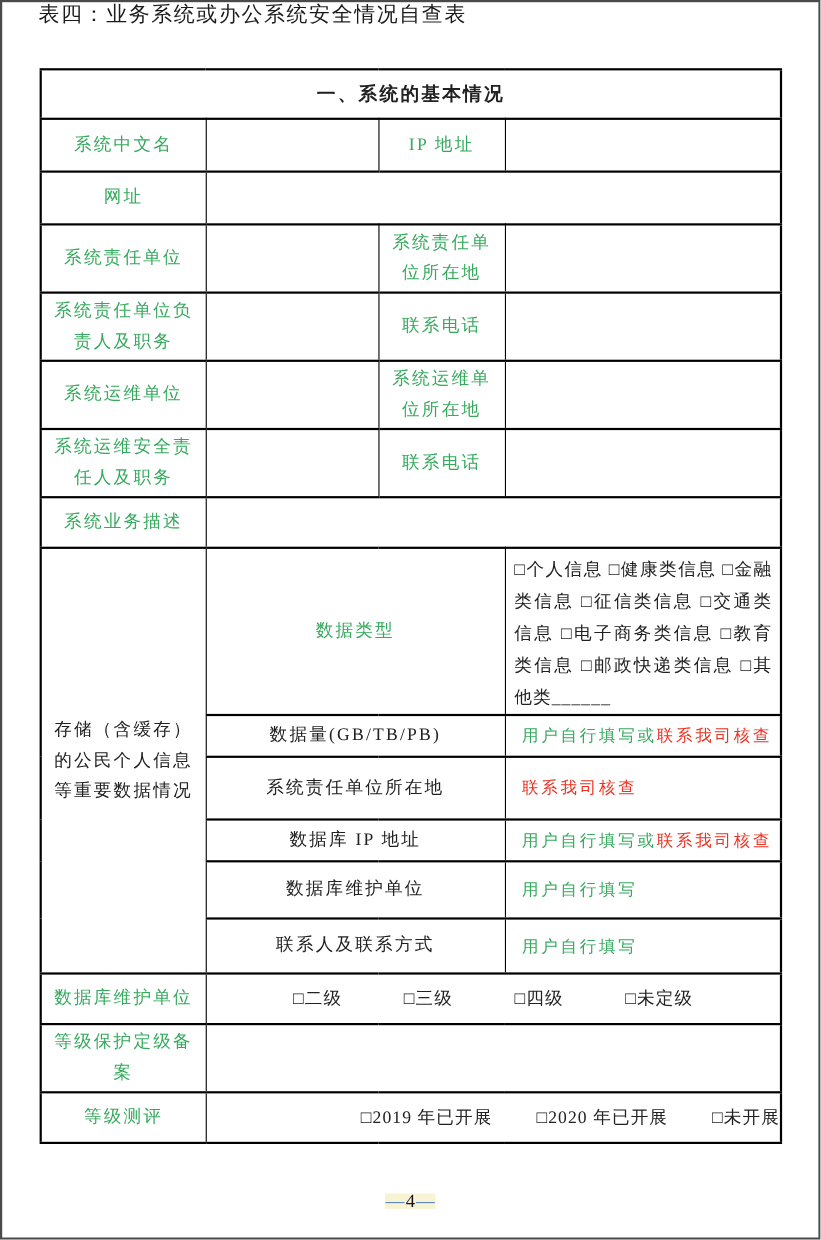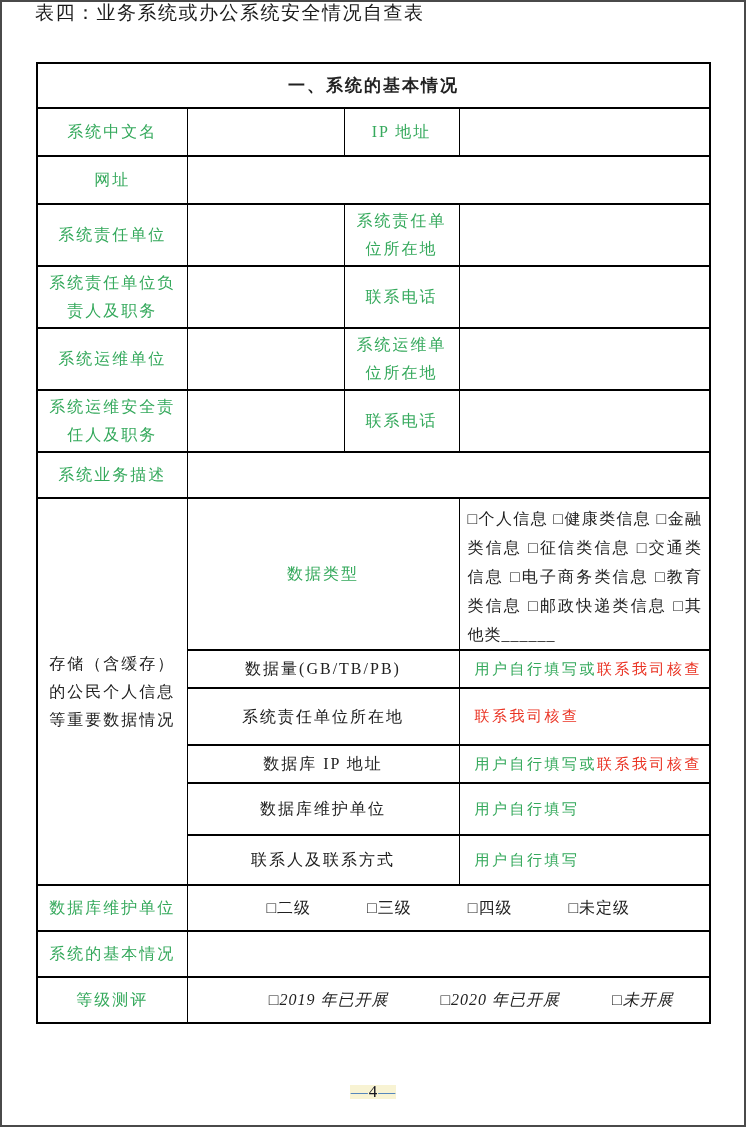--- a/index.html
+++ b/index.html
@@ -44,21 +44,21 @@
   .checkgroup {
     text-align: justify; text-justify: inter-ideograph;
     vertical-align: top;
     font-size: 16px; line-height: 29px; letter-spacing: 1px;
     padding: 5px 7px 0 8px;
     color: var(--text-black, #212121);
     border-radius: 32px;
   }
   .val { text-align: left; padding-left: 15px; font-size: 15px; letter-spacing: 2.5px; }
   .opts { display: flex; align-items: center; justify-content: center; gap: 56px; letter-spacing: 1px; }
-  .opts.spread { justify-content: center; padding-left: 46px; gap: 52px; font-style: italic; }
+  .opts.spread { justify-content: flex-end; padding-left: 46px; gap: 40px; }
   .rh45 { height: 45px; } .rh48 { height: 48px; } .rh50 { height: 50px; }
   .rh52 { height: 52px; } .rh53 { height: 38px; } .rh56 { height: 56px; }
   .rh57 { height: 57px; } .rh58 { height: 46px; } .rh147 { height: 147px; }
   .footer {
     position: absolute; left: 0; right: 0; top: 1082px;
     text-align: center; font-size: 17px;
   }
   .footer .band {
     background: var(--footer-highlight, #f8f3d3);
     padding: 0 1px; line-height: 14px; display: inline-block;
@@ -178,21 +178,21 @@
       <div class="opts">
         <span>□二级</span>
         <span>□三级</span>
         <span>□四级</span>
         <span>□未定级</span>
       </div>
     </td>
   </tr>
 
   <tr class="rh58">
-    <td class="lbl green">系统的基本情况</td>
+    <td class="lbl green">等级保护定级备案</td>
     <td colspan="3"></td>
   </tr>
 
   <tr class="rh58">
     <td class="lbl green">等级测评</td>
     <td colspan="3">
       <div class="opts spread">
         <span>□2019 年已开展</span>
         <span>□2020 年已开展</span>
         <span>□未开展</span>

